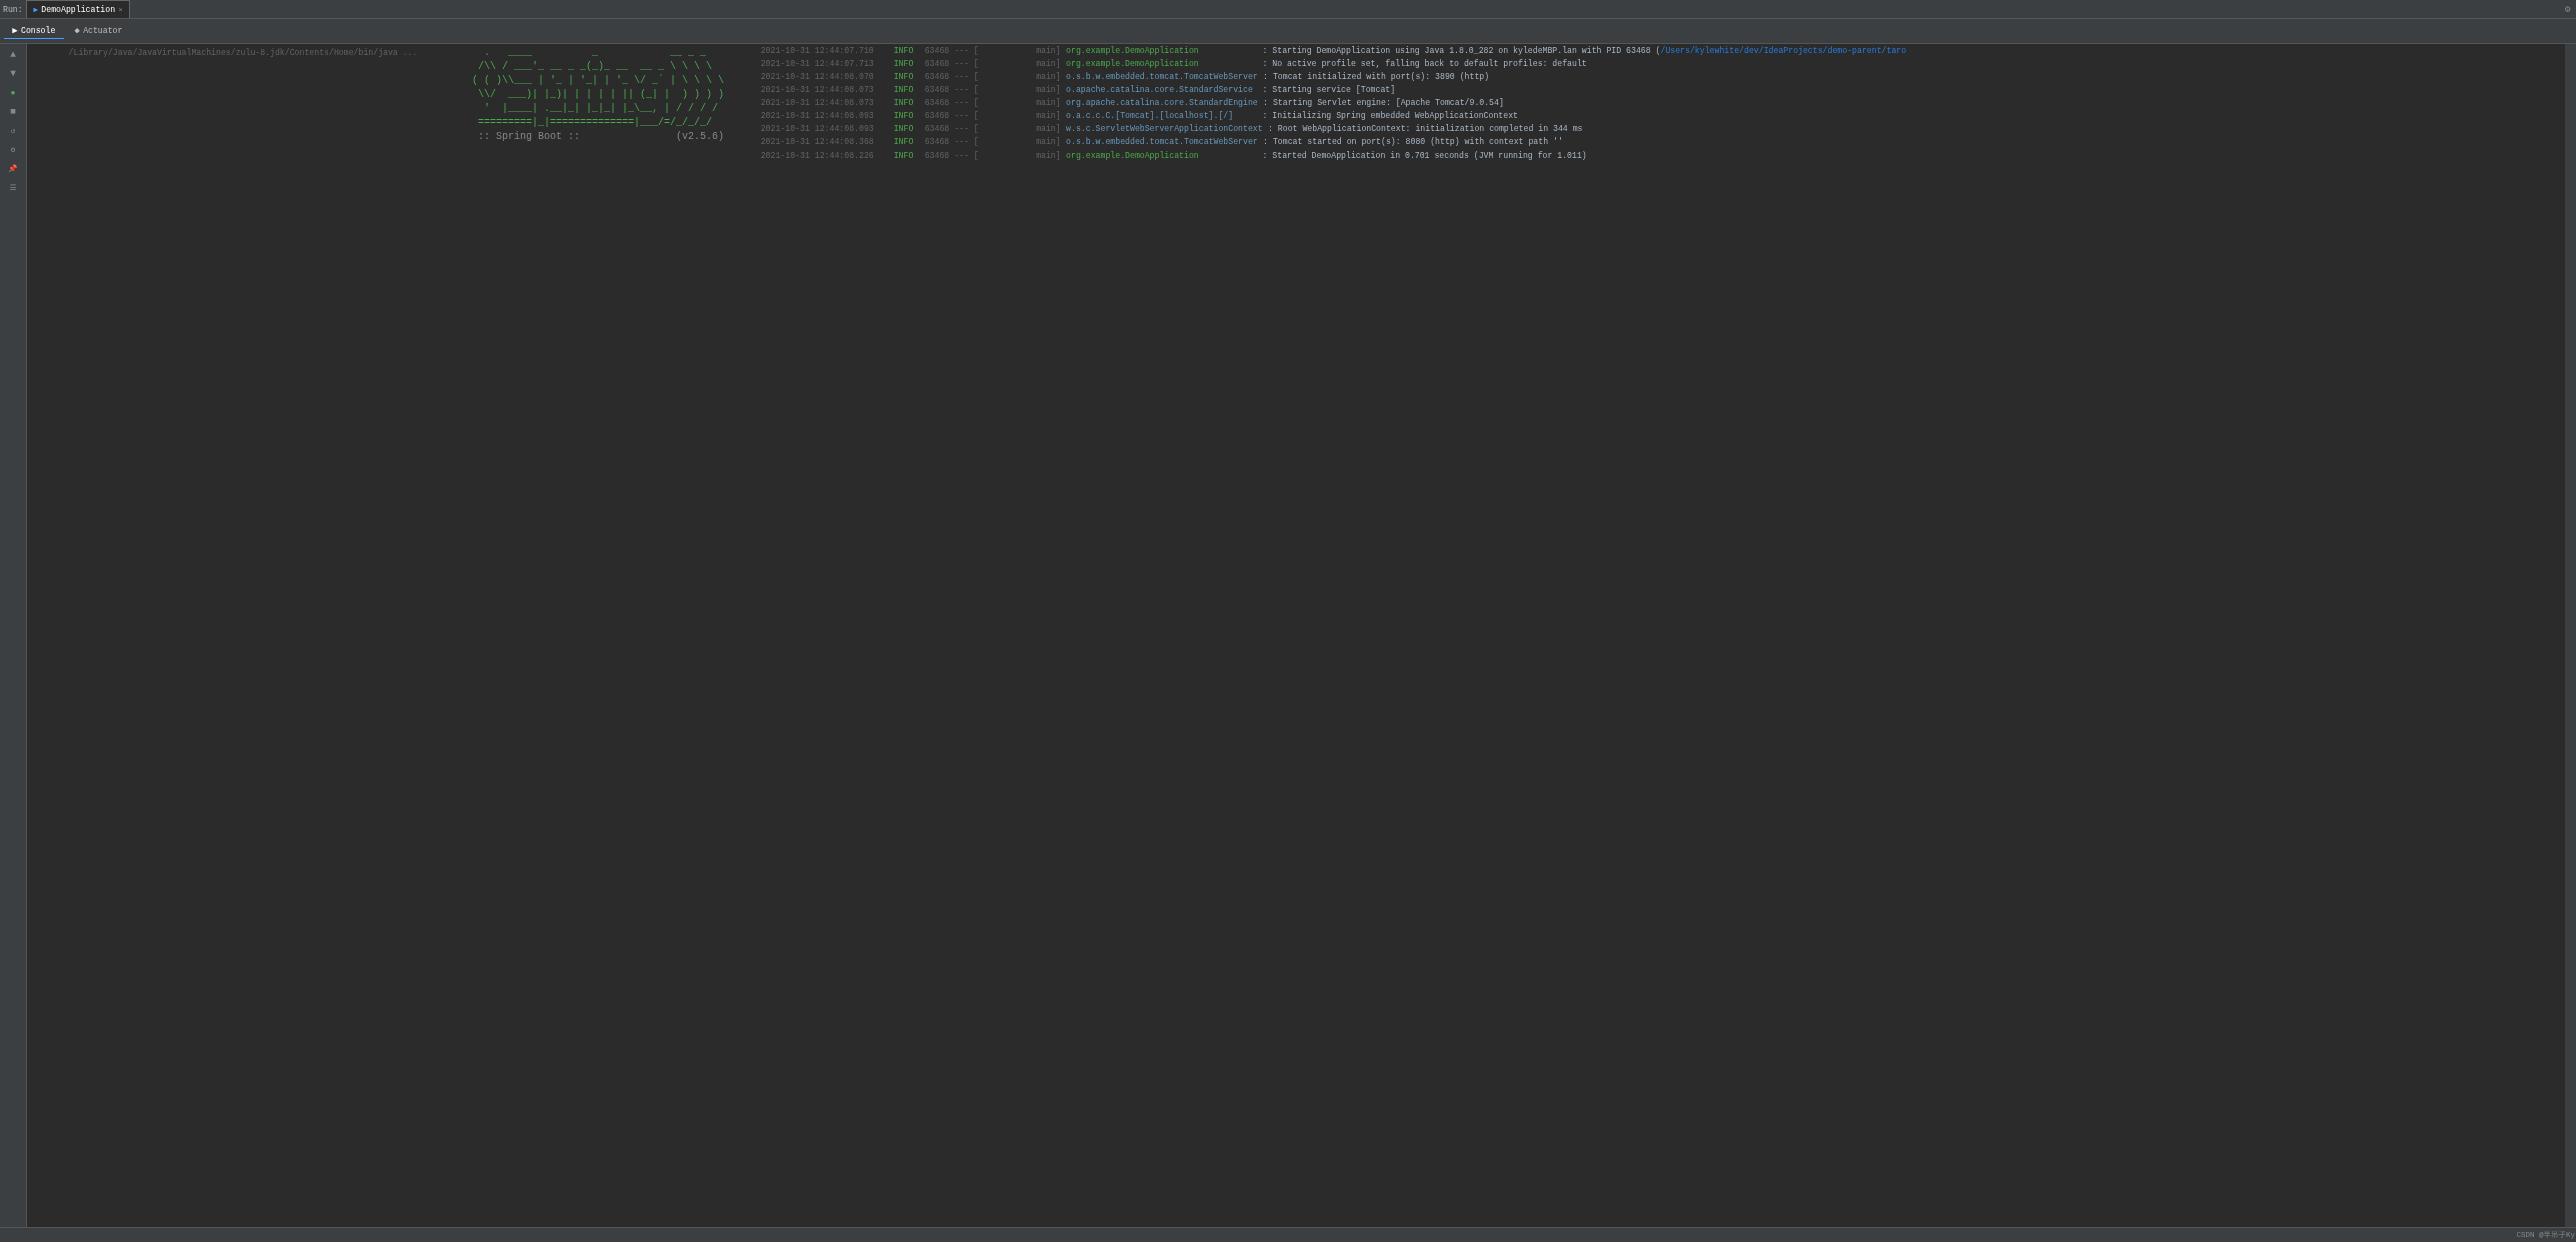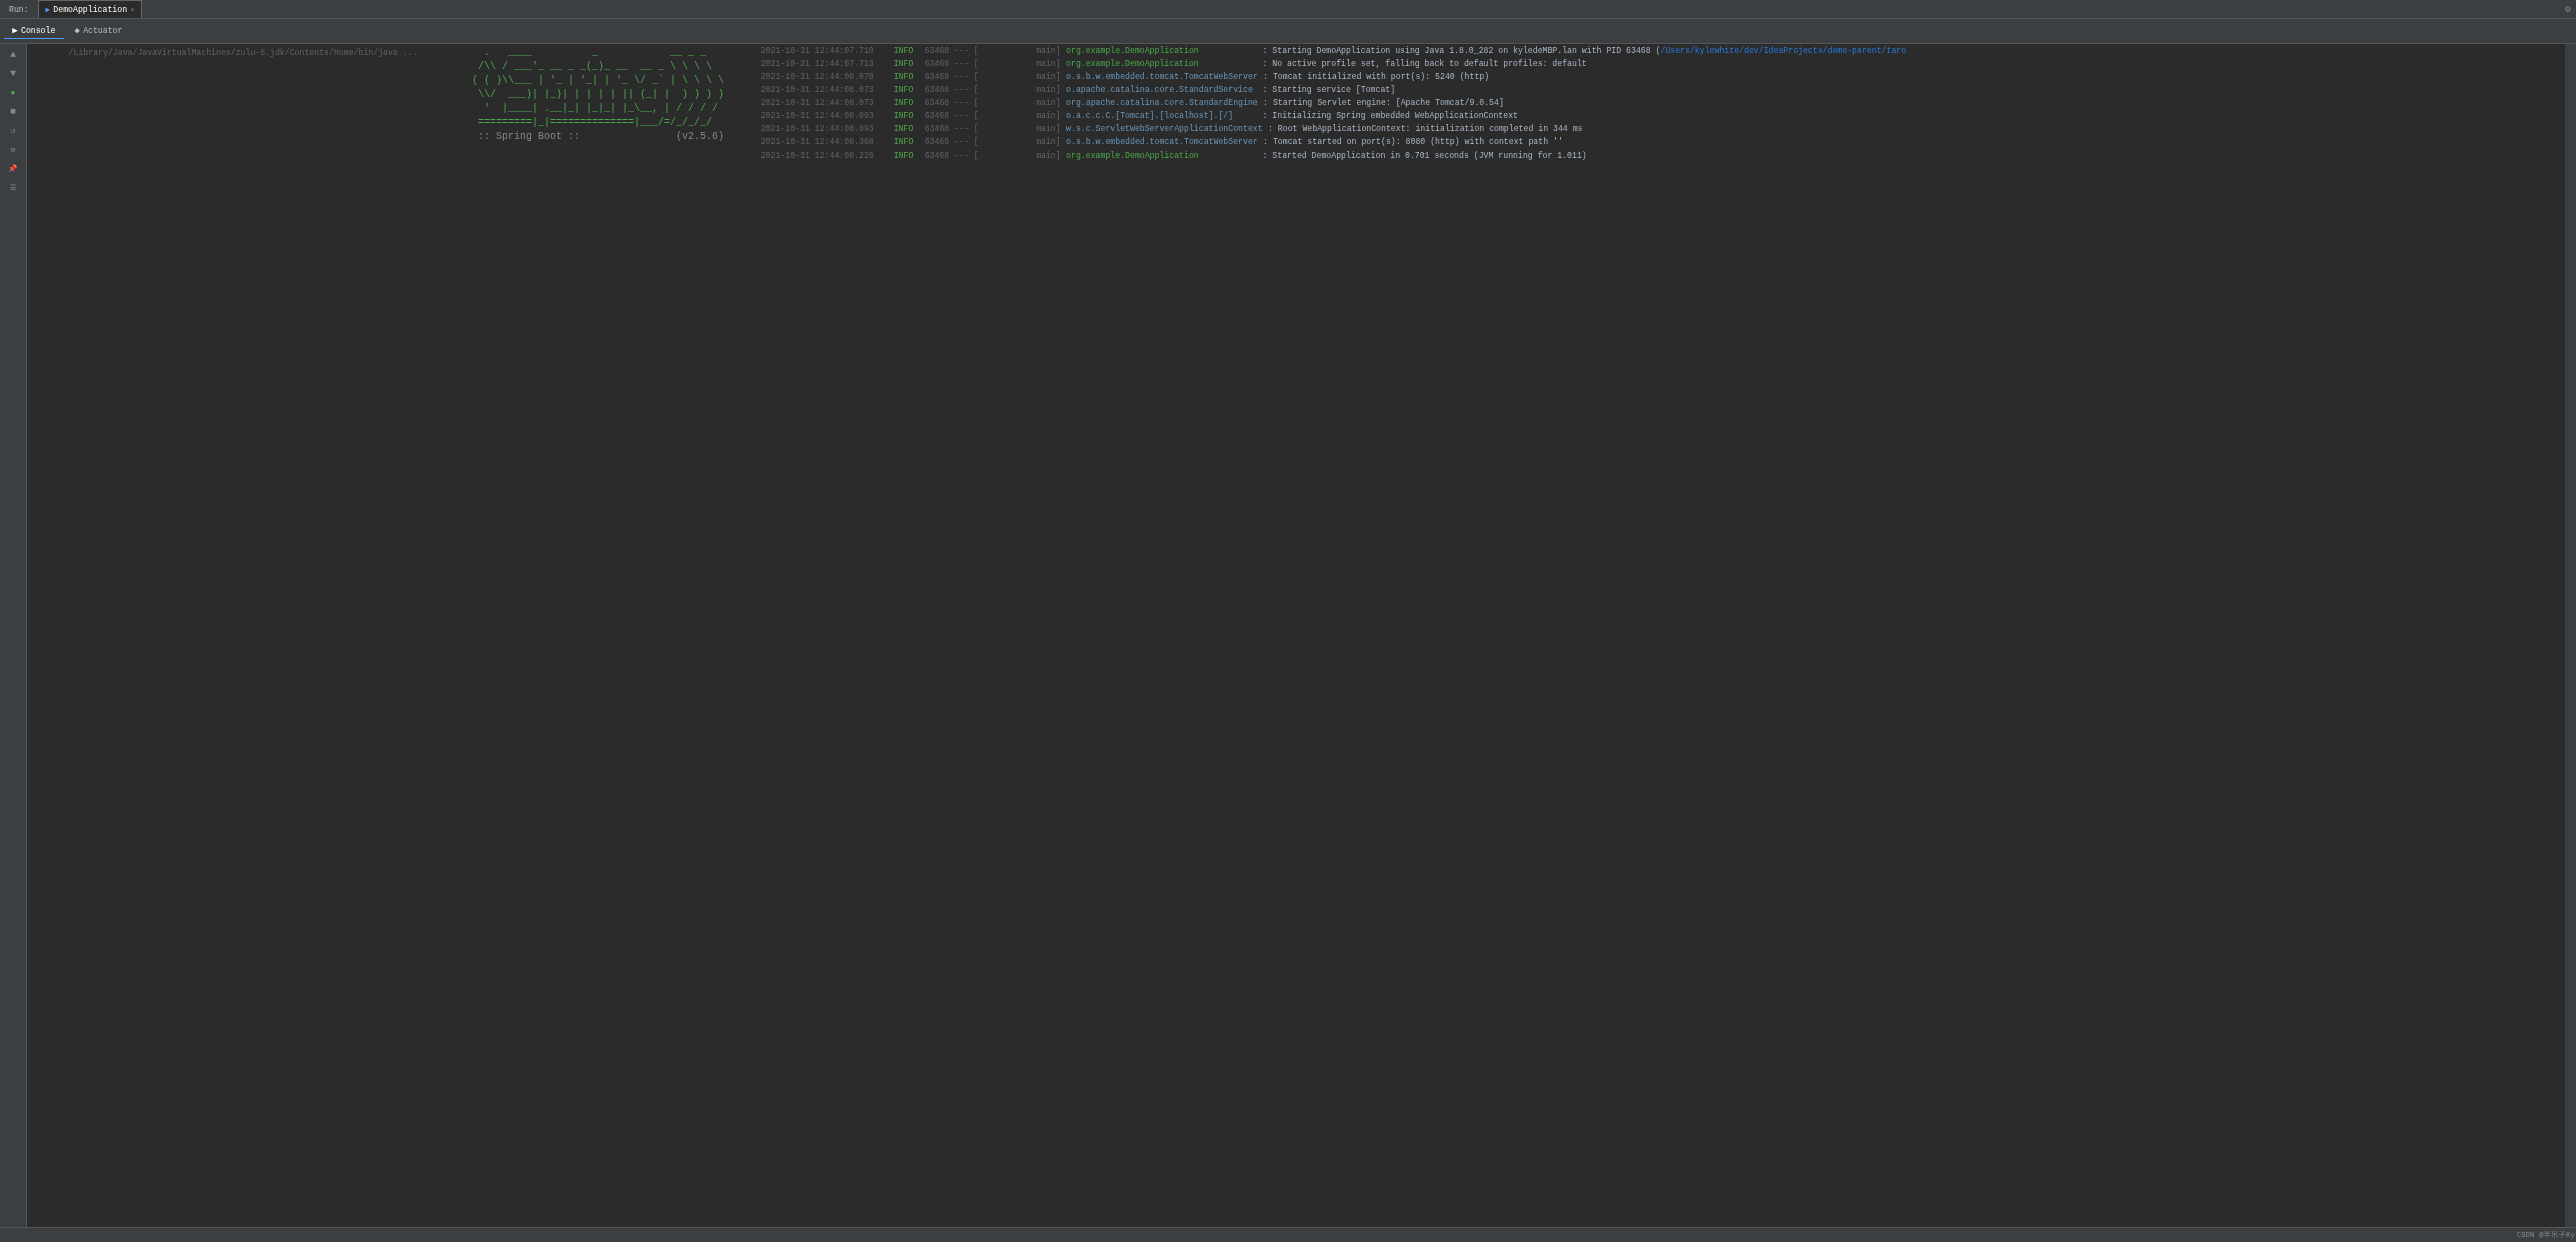--- a/index.html
+++ b/index.html
@@ -185,21 +185,21 @@
       align-items: center;
       background: #3c3f41;
       height: 19px;
       border-bottom: 0.7px solid #555;
       flex-shrink: 0;
       position: relative;
     }
     .run-label {
       color: #bbbbbb;
       font-size: 8.2px;
-      padding: 0 9px;
+      padding: 0 3px;
       flex-shrink: 0;
     }
     .tab-container {
       display: flex;
       align-items: flex-end;
       height: 100%;
     }
     .header-right {
       margin-left: auto;
       display: flex;
@@ -280,21 +280,21 @@
         <span class="log-logger-green">org.example.DemoApplication</span>
         <span class="log-message">: No active profile set, falling back to default profiles: default</span>
       </div>
 
       <div class="log-line">
         <span class="log-timestamp">2021-10-31 12:44:08.070</span>
         <span class="log-level-info"> INFO </span>
         <span class="log-pid">63468 --- [</span>
         <span class="log-thread">main]</span>
         <span class="log-logger">o.s.b.w.embedded.tomcat.TomcatWebServer</span>
-        <span class="log-message">: Tomcat initialized with port(s): 5240 (http)</span>
+        <span class="log-message">: Tomcat initialized with port(s): 3890 (http)</span>
       </div>
 
       <div class="log-line">
         <span class="log-timestamp">2021-10-31 12:44:08.073</span>
         <span class="log-level-info"> INFO </span>
         <span class="log-pid">63468 --- [</span>
         <span class="log-thread">main]</span>
         <span class="log-logger">o.apache.catalina.core.StandardService</span>
         <span class="log-message">: Starting service [Tomcat]</span>
       </div>

